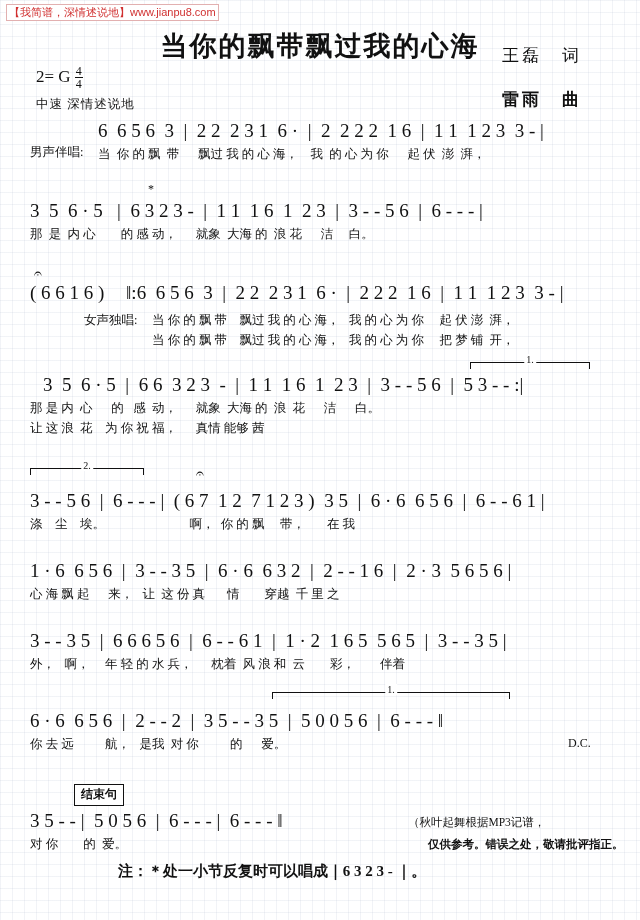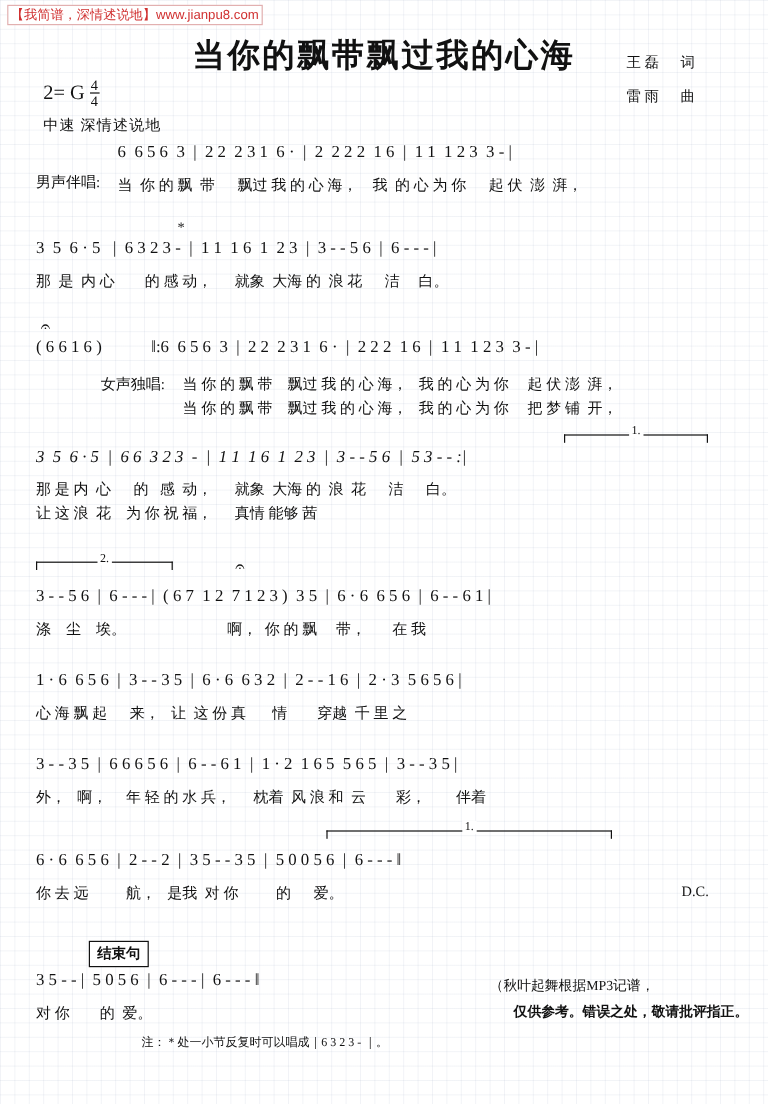--- a/index.html
+++ b/index.html
@@ -43,26 +43,26 @@
     top: 28px;
     text-align: center;
     font-size: 27px;
     font-weight: bold;
     letter-spacing: 2px;
     font-family: "Liberation Serif", serif;
   }
   .credit {
     position: absolute;
     right: 58px;
-    font-size: 12px;
+    font-size: 17px;
     letter-spacing: 3px;
     font-family: "Liberation Serif", serif;
   }
   .credit.c1 { top: 44px; }
-  .credit.c2 { top: 72px; }
+  .credit.c2 { top: 88px; font-weight: bold; }
 
   .keysig {
     position: absolute;
     left: 36px; top: 66px;
     font-size: 17px;
     font-family: "Liberation Serif", serif;
   }
   .keysig .frac {
     display: inline-block;
     vertical-align: middle;
@@ -86,21 +86,21 @@
   
   .row {
     position: absolute;
     left: 0;
     width: 640px;
     white-space: nowrap;
   }
   .notes {
     position: absolute;
     left: 30px;
-    font-size: 14px;
+    font-size: 19px;
     font-family: "Liberation Serif", serif;
     letter-spacing: 0px;
     white-space: pre;
   }
   .lyrics {
     position: absolute;
     left: 30px;
     font-size: 12.5px;
     font-family: "Liberation Serif", serif;
     white-space: pre;
@@ -132,22 +132,23 @@
   }
   .endbox {
     position: absolute;
     border: 1.1px solid #111;
     font-size: 12px;
     padding: 1px 6px 2px 6px;
     background: #fff;
   }
   .footnote {
     position: absolute;
-    font-size: 10px;
-    white-space: pre;
+    font-size: 15px;
+    white-space: pre;
+    font-weight: bold;
   }
   .rightnote {
     position: absolute;
     font-size: 11.5px;
     white-space: pre;
     line-height: 1.55;
   }
   .dc {
     position: absolute;
     font-size: 12px;
@@ -189,21 +190,21 @@
   <div class="notes" style="left:126px; top:4px;text-align:right;">‖:<span>6  6 5 6  3  |  2 2  2 3 1  6 ·  |  2 2 2  1 6  |  1 1  1 2 3  3 - |</span></div>
   <div class="label" style="left:84px; top:34px;">女声独唱:</div>
   <div class="lyrics" style="left:152px; top:34px;">当 你 的 飘 带    飘过 我 的 心 海，   我 的 心 为 你     起 伏 澎  湃，</div>
   <div class="lyrics" style="left:152px; top:54px;">当 你 的 飘 带    飘过 我 的 心 海，   我 的 心 为 你     把 梦 铺  开，</div>
 </div>
 
 <div class="row" style="top:374px;">
   <div class="bracket" style="left:470px; top:-12px; width:118px;">
     <span class="num">1.</span>
   </div>
-  <div class="notes" style="left:30px; top:0px;font-style:italic;">3  5  6 · 5  |  6 6  3 2 3  -  |  1 1  1 6  1  2 3  |  3 - - 5 6  |  5 3 - - :|</div>
+  <div class="notes" style="left:43px; top:0px;">3  5  6 · 5  |  6 6  3 2 3  -  |  1 1  1 6  1  2 3  |  3 - - 5 6  |  5 3 - - :|</div>
   <div class="lyrics" style="left:30px; top:26px;">那 是 内  心      的   感  动，      就象  大海 的  浪  花      洁      白。</div>
   <div class="lyrics" style="left:30px; top:46px;">让 这 浪  花    为 你 祝 福，      真情 能够 茜</div>
 </div>
 
 <div class="row" style="top:480px;">
   <div class="bracket" style="left:30px; top:-12px; width:112px;">
     <span class="num">2.</span>
   </div>
   <div class="note-annot" style="left:196px; top:-14px; font-size:14px;">𝄐</div>
   <div class="notes" style="left:30px; top:10px;">3 - - 5 6  |  6 - - - |  ( 6 7  1 2  7 1 2 3 )  3 5  |  6 · 6  6 5 6  |  6 - - 6 1 |</div>

